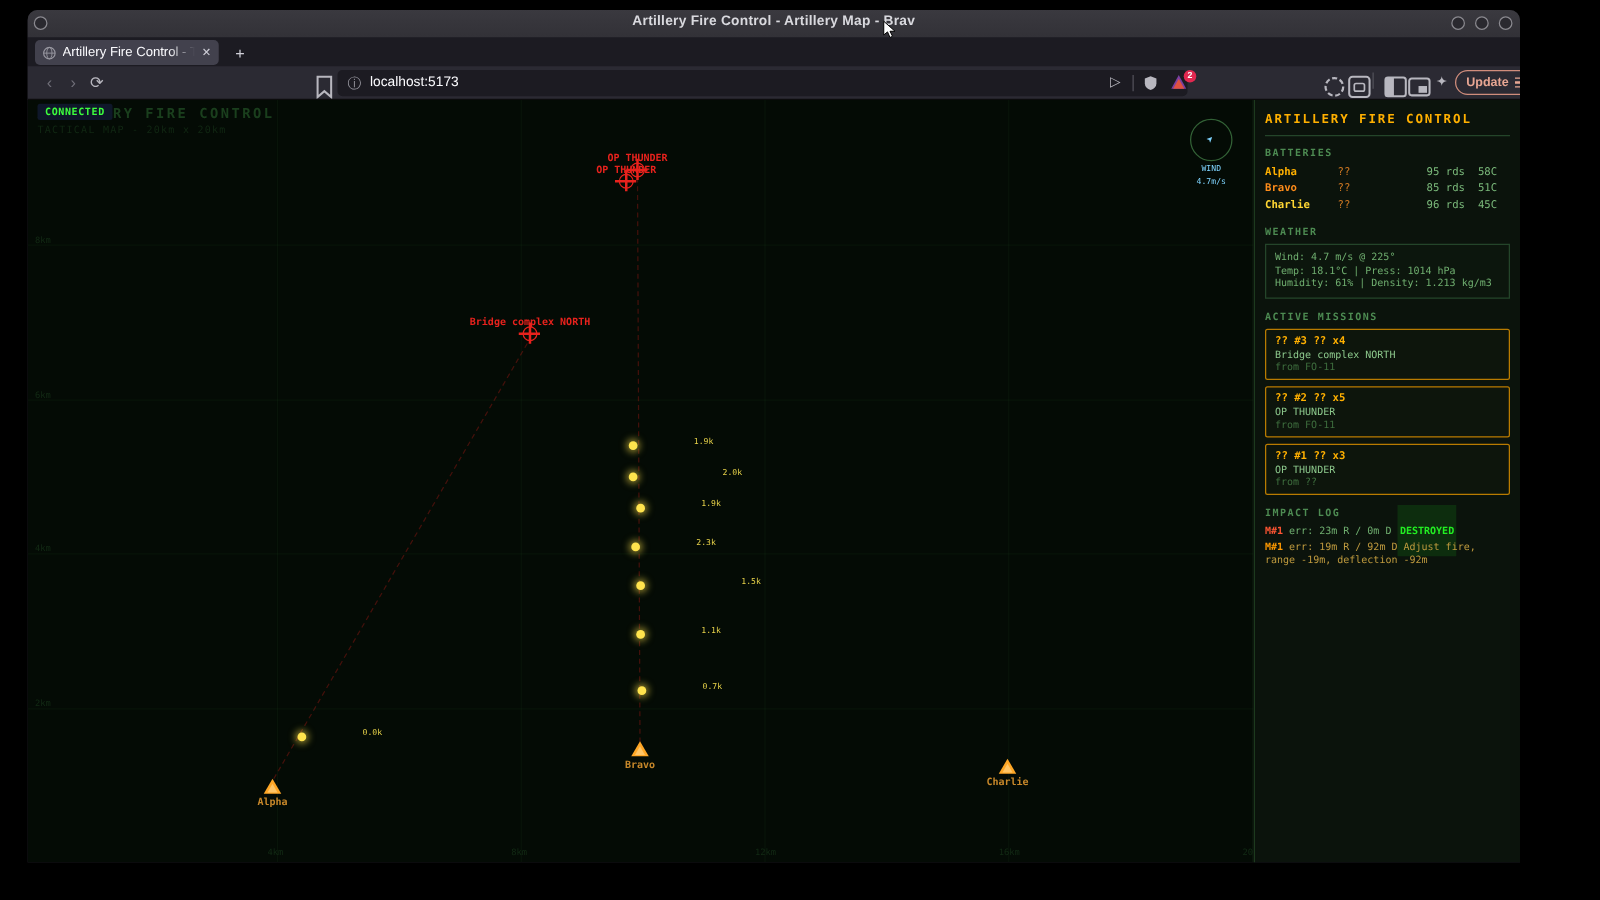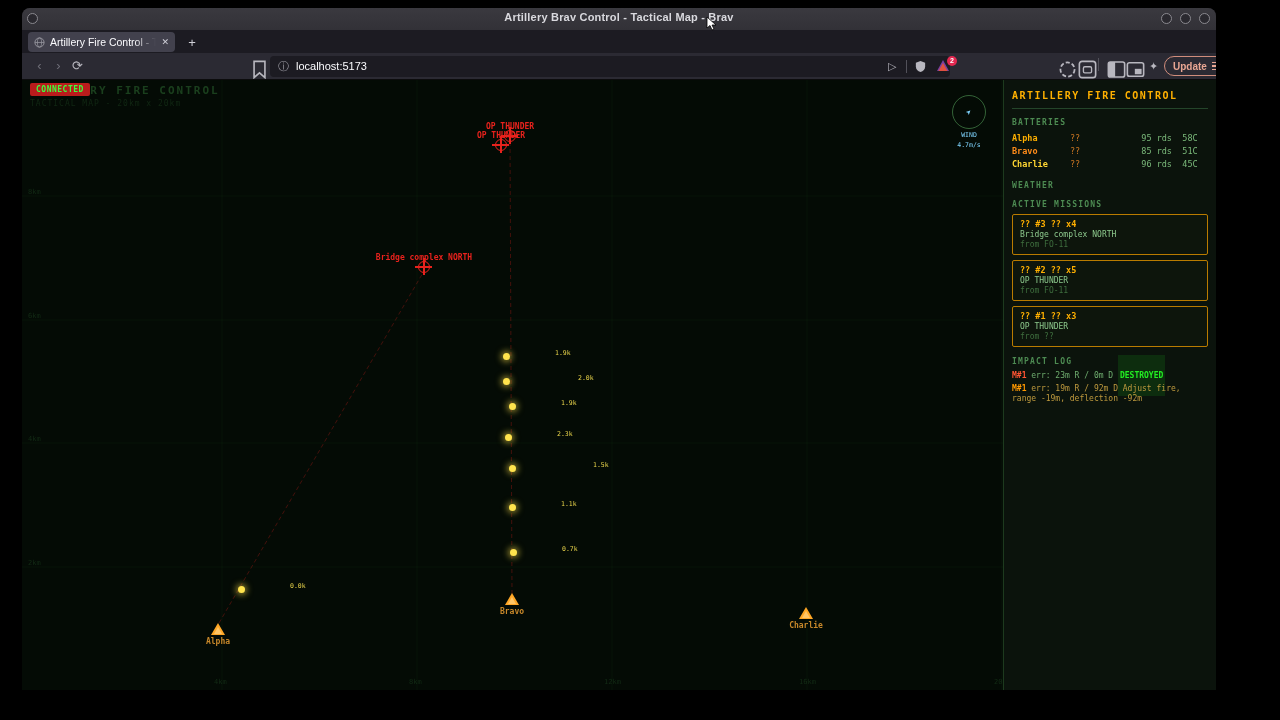--- a/index.html
+++ b/index.html
@@ -49,21 +49,21 @@
 
   
   .content { position:absolute; left:0; top:72px; width:1194px; height:610px;
              font-family:"DejaVu Sans Mono", monospace; }
   .map { position:absolute; left:0; top:0; width:981px; height:610px; background:#040b05; overflow:hidden; }
   .map svg.gridlayer { position:absolute; left:0; top:0; }
   .map-title { position:absolute; left:8px; top:4px; font-size:11px; font-weight:bold;
                letter-spacing:2px; color:rgba(70,160,75,.35); white-space:nowrap; }
   .map-subtitle { position:absolute; left:8px; top:19px; font-size:8px; letter-spacing:1px;
                   color:rgba(70,160,75,.18); white-space:nowrap; }
-  .connected { position:absolute; left:8px; top:3px; background:#b91c1c; color:#3dff3d;
+  .connected { position:absolute; left:8px; top:3px; background:#0f172a; color:#3dff3d;
                font-size:8px; font-weight:bold; letter-spacing:.5px; padding:2px 6px; border-radius:2px; }
   .grid-label { position:absolute; font-size:7px; color:rgba(70,150,75,.22); }
 
   .target { position:absolute; width:12px; height:12px; margin:-6px 0 0 -6px;
             border:1.5px solid #e8221d; border-radius:50%; }
   .target::before, .target::after { content:""; position:absolute; background:#e8221d; }
   .target::before { left:50%; top:-4px; width:1.5px; height:17px; margin-left:-.75px; }
   .target::after { top:50%; left:-4px; height:1.5px; width:17px; margin-top:-.75px; }
   .target-label { position:absolute; transform:translate(-50%,0); font-size:8px; font-weight:bold;
                   color:#e8221d; white-space:nowrap; }
@@ -111,21 +111,21 @@
   .log-prefix { font-weight:bold; }
   .log-status { color:#22ee22; font-weight:bold; background:rgba(34,238,34,.12); padding:16px 2px; }
 </style>
 </head>
 <body>
 
 <div class="window">
 
   <div class="titlebar">
     <div class="win-circle" style="left:5px;"></div>
-    <div class="title">Artillery Brav Control - Tactical Map - Brav</div>
+    <div class="title">Artillery Fire Control - Artillery Map - Brav</div>
     <div class="win-circle" style="left:1139px;"></div>
     <div class="win-circle" style="left:1158px;"></div>
     <div class="win-circle" style="left:1177px;"></div>
     <svg class="cursor" width="12" height="16" viewBox="0 0 12 16">
       <path d="M1,1 L1,12 L4,9.5 L6,14 L8,13 L6,9 L10,9 Z" fill="#fff" stroke="#000" stroke-width="0.8"></path>
     </svg>
   </div>
 
   <div class="tabbar">
     <div class="tab">
@@ -280,20 +280,25 @@
           </div>
           <div class="bat-row">
             <div class="bat-name" style="color: rgb(255, 214, 51);">Charlie</div>
             <div class="bat-status">??</div>
             <div class="bat-rounds">96 rds</div>
             <div class="bat-temp">45C</div>
           </div>
         </div>
 
       <div class="sb-heading">WEATHER</div>
+      <div class="weather-box" id="weather-box">
+          <div class="">Wind: 4.7 m/s @ 225°</div>
+          <div class="">Temp: 18.1°C | Press: 1014 hPa</div>
+          <div class="">Humidity: 61% | Density: 1.213 kg/m3</div>
+        </div>
 
       <div class="sb-heading">ACTIVE MISSIONS</div>
       <div id="mission-cards">
           <div class="mission-card">
             <div class="mc-1">??  #3 ?? x4</div>
             <div class="mc-2">Bridge complex NORTH</div>
             <div class="mc-3">from FO-11</div>
           </div>
           <div class="mission-card">
             <div class="mc-1">??  #2 ?? x5</div>

